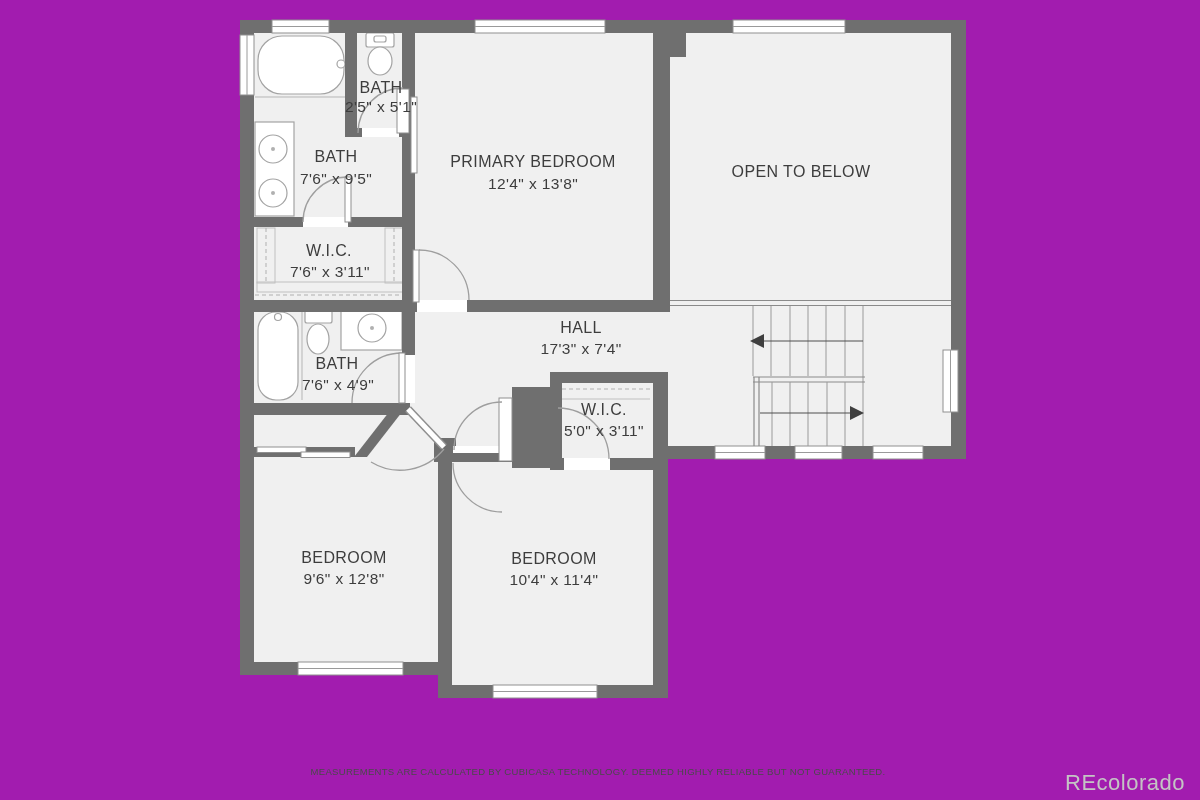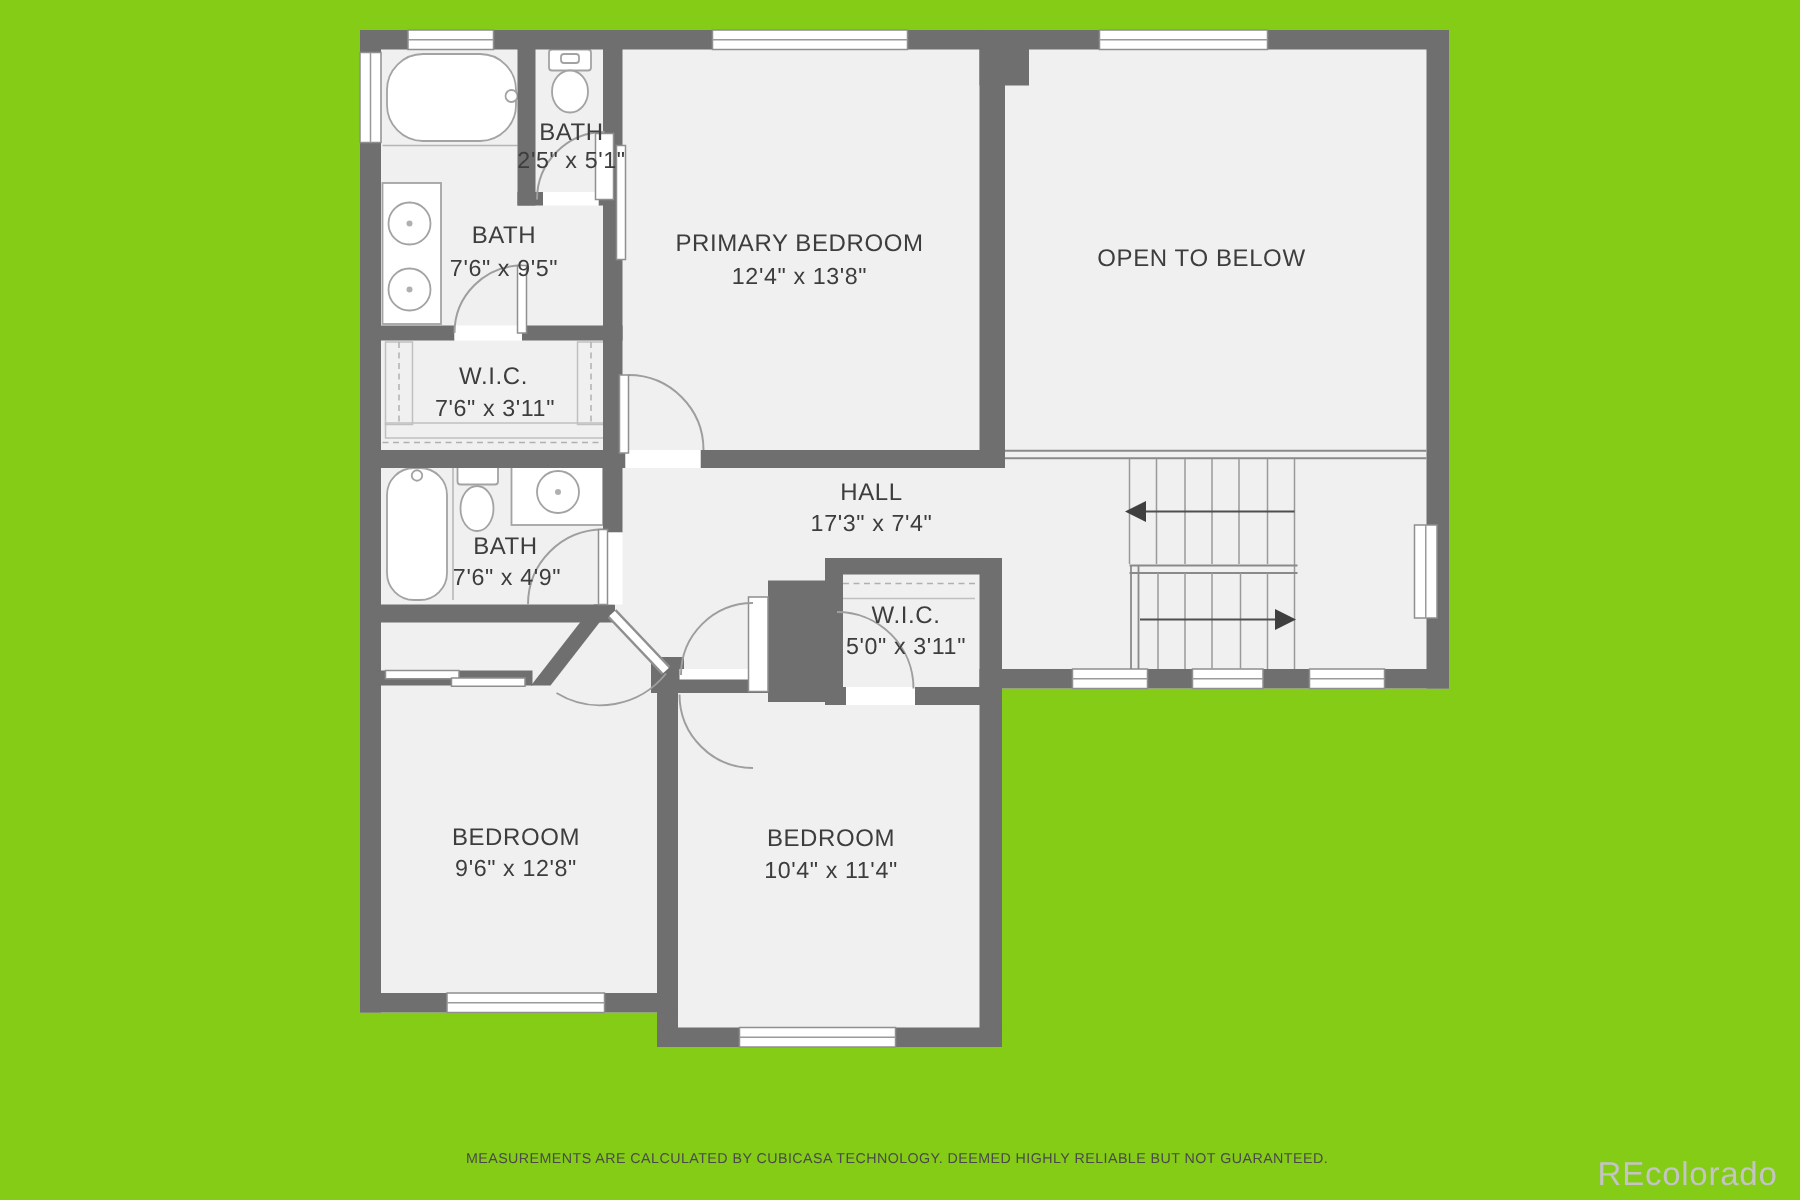--- a/index.html
+++ b/index.html
@@ -1,16 +1,16 @@
 <!DOCTYPE html>
 <html><head>
 <meta charset="utf-8">
 <style>
   html,body{margin:0;padding:0;background:#ffffff;}
-  .stage{position:relative;width:1200px;height:800px;background:#84cc16;overflow:hidden;
+  .stage{position:relative;width:1200px;height:800px;background:#a21caf;overflow:hidden;
          font-family:"Liberation Sans", sans-serif;}
   svg{position:absolute;left:0;top:0;}
   svg text{font-family:"Liberation Sans", sans-serif;fill:#3d3d3d;letter-spacing:0.4px;}
   .room-name{font-size:16px;}
   .room-dims{font-size:15.5px;}
   .wall{fill:#6f6f6f;stroke:none;}
   .floor{fill:#f0f0f0;}
   .fixture{fill:#ffffff;stroke:#a3a3a3;stroke-width:1.2;}
   .fixline{stroke:#b5b5b5;stroke-width:1;fill:none;}
   .dash{stroke:#b0b0b0;stroke-width:1;stroke-dasharray:4 3;fill:none;}

